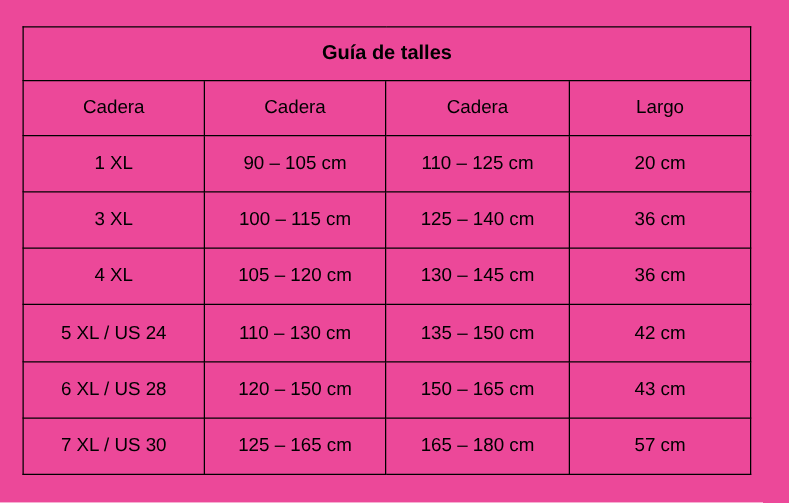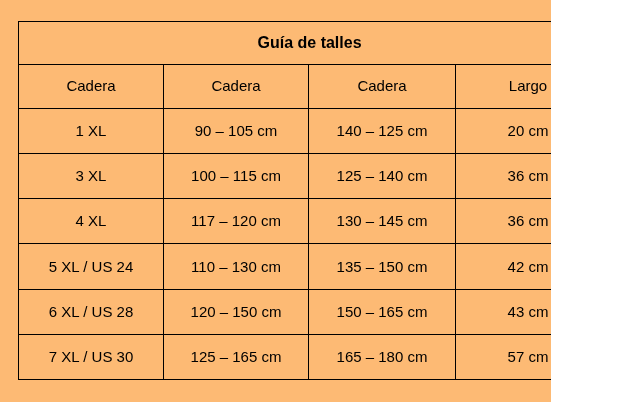--- a/index.html
+++ b/index.html
@@ -2,23 +2,23 @@
 <html><head>
 <meta charset="utf-8">
 <style>
   html, body {
     margin: 0;
     padding: 0;
     background: #ffffff;
   }
   .page {
     position: relative;
-    width: 551px;
+    width: 631px;
     height: 402px;
-    background: #fdba74;
+    background: #ec4899;
     font-family: "Liberation Sans", sans-serif;
     color: #000000;
     overflow: hidden;
   }
   table.size-guide {
     position: absolute;
     left: 18px;
     top: 21px;
     width: 582px;
     height: 359px;
@@ -64,32 +64,32 @@
       </tr>
       <tr class="header-row">
         <td>Cadera</td>
         <td>Cadera</td>
         <td>Cadera</td>
         <td>Largo</td>
       </tr>
       <tr class="data-row">
         <td>1 XL</td>
         <td>90 – 105 cm</td>
-        <td>140 – 125 cm</td>
+        <td>110 – 125 cm</td>
         <td>20 cm</td>
       </tr>
       <tr class="data-row">
         <td>3 XL</td>
         <td>100 – 115 cm</td>
         <td>125 – 140 cm</td>
         <td>36 cm</td>
       </tr>
       <tr class="data-row">
         <td>4 XL</td>
-        <td>117 – 120 cm</td>
+        <td>105 – 120 cm</td>
         <td>130 – 145 cm</td>
         <td>36 cm</td>
       </tr>
       <tr class="data-row">
         <td>5 XL / US 24</td>
         <td>110 – 130 cm</td>
         <td>135 – 150 cm</td>
         <td>42 cm</td>
       </tr>
       <tr class="data-row">

